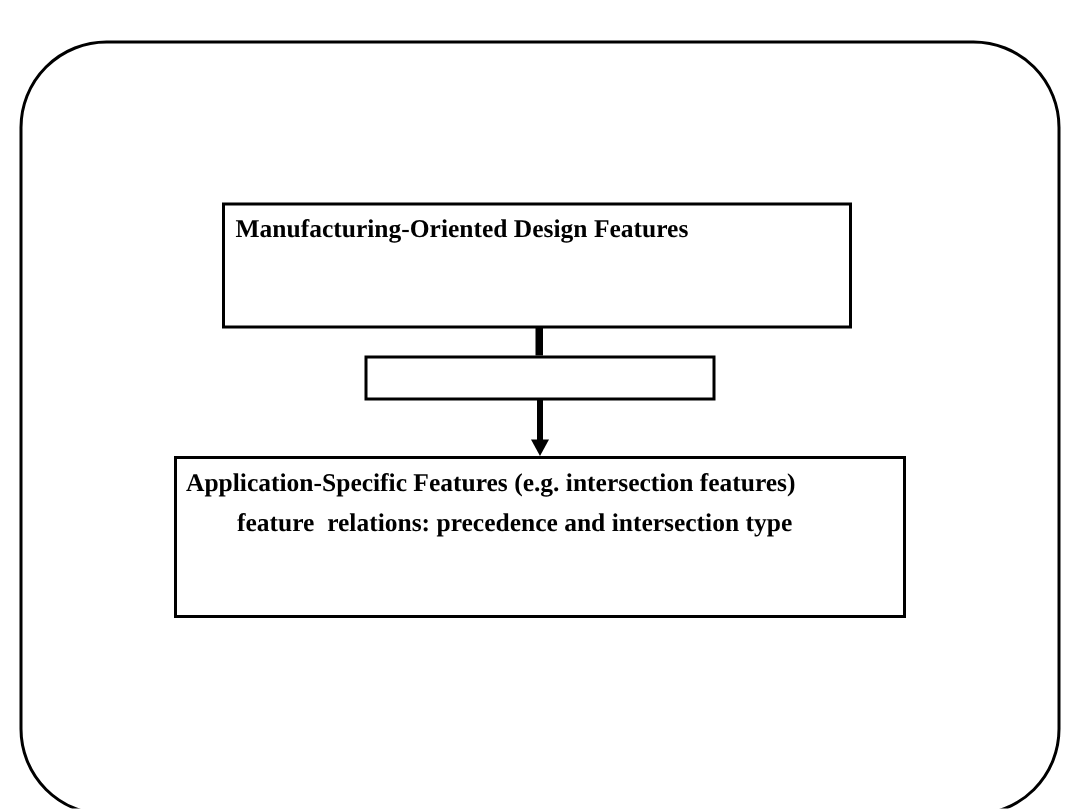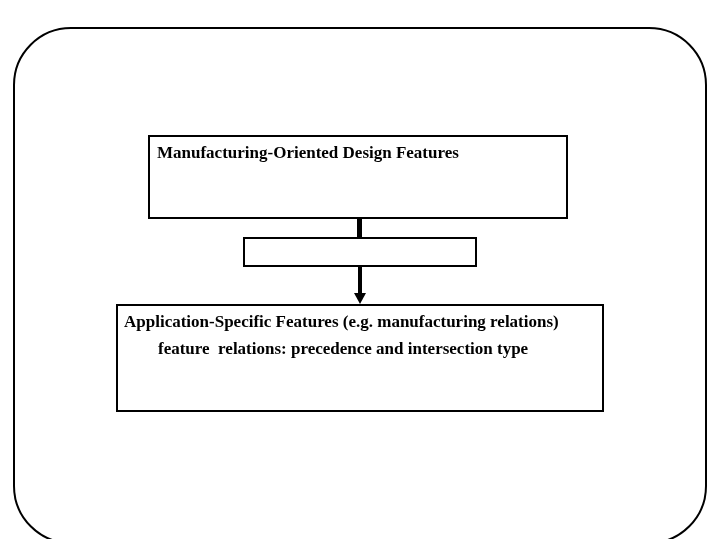--- a/index.html
+++ b/index.html
@@ -59,16 +59,16 @@
   </div>
 
   <div class="conn c1"></div>
 
   <div class="box middle-box"></div>
 
   <div class="conn c2"></div>
   <div class="ahead"></div>
 
   <div class="box bottom-box">
-    <div class="bline b-indent0">Application-Specific Features (e.g. manufacturing relations)</div>
+    <div class="bline b-indent0">Application-Specific Features (e.g. intersection features)</div>
     <div class="bline b-indent1">feature  relations: precedence and intersection type</div>
   </div>
 </div>
 
 </body></html>

